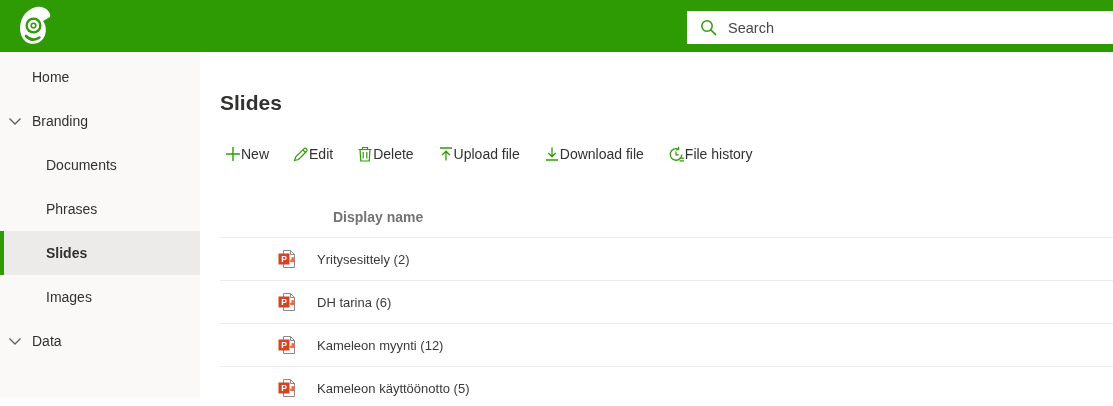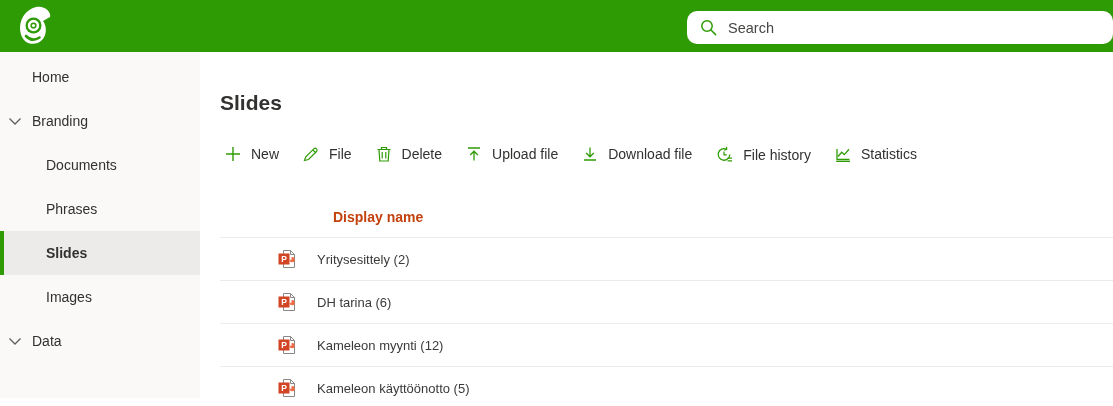--- a/index.html
+++ b/index.html
@@ -8,21 +8,21 @@
     width:1113px; height:406px; overflow:hidden; position:relative;
     font-family:"Liberation Sans", sans-serif; background:#ffffff;
     -webkit-font-smoothing:antialiased;
   }
 
   
   .header { position:absolute; top:0; left:0; width:1113px; height:52px; background:#2E9B05; }
   .logo { position:absolute; left:16px; top:4px; width:44px; height:44px; cursor:pointer; }
   .search-box {
     position:absolute; left:687px; right:0; top:11px; height:33px;
-    background:#ffffff; border-radius:10px; display:flex; align-items:center;
+    background:#ffffff; border-radius:0; display:flex; align-items:center;
   }
   .search-icon { display:flex; margin:0 9px 0 13px; }
   .search-input {
     flex:1; border:none; outline:none; background:transparent;
     font-family:"Liberation Sans", sans-serif; font-size:14.5px; color:#323130;
   }
   .search-input::placeholder { color:#484644; opacity:1; }
 
   
   .sidebar { position:absolute; top:52px; left:0; width:200px; bottom:8px; background:#FAF9F8; padding-top:3px; }
@@ -33,28 +33,28 @@
   .nav-item.selected { background:#EDEBE9; }
   .nav-item.selected .nav-label { font-weight:bold; }
   .nav-item.selected::before { content:""; position:absolute; left:0; top:0; bottom:0; width:4px; background:#2E9B05; }
 
   
   .main { position:absolute; left:200px; top:52px; right:0; bottom:0; background:#ffffff; }
   .page-title { margin:36px 0 0 20px; font-size:21px; line-height:30px; font-weight:600; color:#323130; }
 
   .toolbar { margin:20px 0 0 22px; height:32px; display:flex; align-items:center; }
   .toolbar-btn {
-    display:flex; align-items:flex-end; gap:10px; margin-right:18px; padding:4px 3px;
+    display:flex; align-items:center; margin-right:18px; padding:4px 3px;
     font-size:14px; color:#323130; cursor:pointer; border-radius:2px;
   }
   .tb-icon { display:flex; }
 
   .table { margin-left:20px; }
   .table-header { height:42px; margin-top:26px; border-bottom:1px solid #EDEBE9; display:flex; align-items:center; }
-  .col-name { margin-left:97px; font-size:14px; font-weight:600; color:#c2410c;padding-left:16px; }
+  .col-name { margin-left:97px; font-size:14px; font-weight:600; color:#737373;padding-left:16px; }
   .row { height:43px; border-bottom:1px solid #EDEBE9; display:flex; align-items:center; cursor:pointer; }
   .row-icon { margin-left:58px; width:20px; height:20px; display:flex; }
   .row-name { margin-left:19px; font-size:13px; color:#3B3A39; }
 </style>
 </head>
 <body>
 
 <div class="header">
   <div class="logo">
     <svg width="44" height="44" viewBox="0 0 44 44">
@@ -133,21 +133,21 @@
       </span>
       <span>New</span>
     </div>
 
     <div class="toolbar-btn">
       <span class="tb-icon">
         <svg width="16" height="16" viewBox="0 0 16 16">
             <path d="M1.5 14.5 L2.8 10.8 L10.8 2.8 A1.9 1.9 0 0 1 13.5 5.5 L5.5 13.5 L1.5 14.5 Z M9.8 3.8 L12.5 6.5" fill="none" stroke="#2E9B05" stroke-width="1.2"></path>
           </svg>
       </span>
-      <span>File</span>
+      <span>Edit</span>
     </div>
 
     <div class="toolbar-btn">
       <span class="tb-icon">
         <svg width="16" height="16" viewBox="0 0 16 16">
             <path d="M1.5 3.5 H14.5 M5.5 3.5 V1.5 H10.5 V3.5 M3 3.5 L3.8 15 H12.2 L13 3.5 M6.2 6 V12.5 M9.8 6 V12.5" fill="none" stroke="#2E9B05" stroke-width="1.2"></path>
           </svg>
       </span>
       <span>Delete</span>
     </div>
@@ -175,30 +175,20 @@
         <svg width="17" height="17" viewBox="0 0 17 17">
           <path d="M13.8 8.5 A5.8 5.8 0 1 1 10.5 3.2" fill="none" stroke="#2E9B05" stroke-width="1.3"></path>
           <path d="M10.5 0.8 L10.7 3.4 L8.2 4.2" fill="none" stroke="#2E9B05" stroke-width="1.2"></path>
           <path d="M8 5.5 V8.8 H10.8" fill="none" stroke="#2E9B05" stroke-width="1.2"></path>
           <path d="M11.5 12.2 H16 M11.5 14.8 H16" fill="none" stroke="#2E9B05" stroke-width="1.3"></path>
         </svg>
       </span>
       <span>File history</span>
     </div>
 
-    <div class="toolbar-btn">
-      <span class="tb-icon">
-        <svg width="16" height="16" viewBox="0 0 16 16">
-          <path d="M2 3 V13.5 H14.5" fill="none" stroke="#2E9B05" stroke-width="1.3"></path>
-          <path d="M3 10.5 L6.8 6.2 L9.3 8.6 L14 3.2" fill="none" stroke="#2E9B05" stroke-width="1.3"></path>
-          <path d="M1.2 15.5 H15" fill="none" stroke="#2E9B05" stroke-width="1.5"></path>
-        </svg>
-      </span>
-      <span>Statistics</span>
-    </div>
 
   </div>
 
   <div class="table">
 
     <div class="table-header">
       <span class="col-name">Display name</span>
     </div>
 
     <div class="row">

